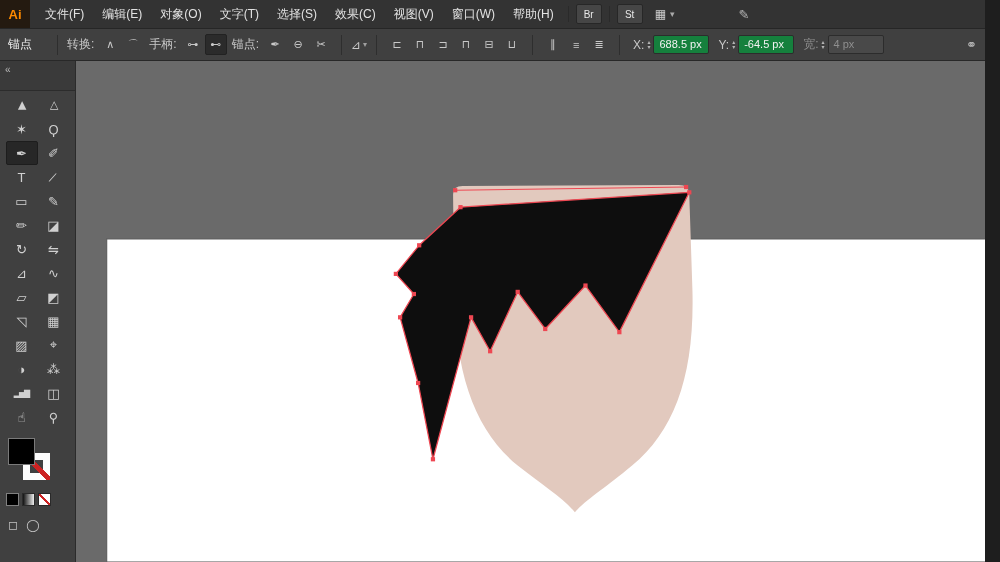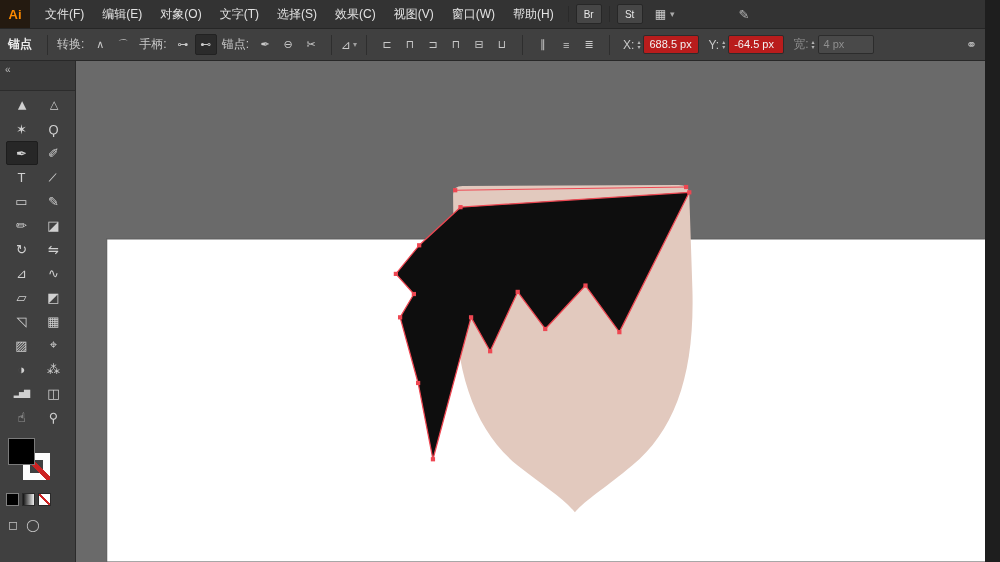--- a/index.html
+++ b/index.html
@@ -17,32 +17,32 @@
   .mb-sep{width:1px;height:16px;background:#2a2a2a;margin:0 5px;}
   .badge{width:24px;height:18px;background:#464646;border:1px solid #272727;border-radius:2px;
          display:flex;align-items:center;justify-content:center;font-size:10px;color:#e8e8e8;margin:0 2px;}
   .ws{display:flex;align-items:center;gap:4px;margin-left:10px;color:#cdcdcd;}
   .ws .caret{font-size:9px;color:#aaa;}
   .extra-icon{margin-left:64px;color:#b5b5b5;font-size:13px;}
 
   
   .controlbar{flex:0 0 31px;height:31px;background:#404040;border-bottom:1px solid #282828;
               display:flex;align-items:center;padding:0 8px;gap:5px;white-space:nowrap;overflow:hidden;}
-  .panel-label{font-weight:bold;color:#ececec;margin-right:6px;}
+  .panel-label{font-weight:normal;color:#ececec;margin-right:16px;}
   .cb-label{color:#c8c8c8;}
   .cb-sep{width:1px;height:20px;background:#2e2e2e;margin:0 4px;flex:0 0 1px;}
   .icon-group{display:flex;align-items:center;gap:1px;}
   .cb-icon{width:20px;height:19px;display:inline-flex;align-items:center;justify-content:center;
            color:#c9c9c9;font-size:11px;border:1px solid transparent;border-radius:2px;}
   .cb-icon.pressed{background:#2b2b2b;border-color:#222;}
   .cb-menu{display:flex;align-items:center;gap:2px;color:#c9c9c9;}
   .cb-menu .caret{font-size:8px;color:#9f9f9f;}
   .field{display:flex;align-items:center;gap:3px;margin-left:4px;}
   .stepper{display:flex;flex-direction:column;font-size:6px;line-height:5px;color:#b5b5b5;}
-  .valuebox{background:#b91c1c;border:1px solid #2c2c2c;border-radius:2px;height:17px;line-height:17px;
+  .valuebox{background:#15803d;border:1px solid #2c2c2c;border-radius:2px;height:17px;line-height:17px;
             padding:0 5px;min-width:44px;color:#f2f2f2;font-size:11px;}
   .field.disabled .valuebox{color:#8f8f8f;background:#494949;}
   .field.disabled .cb-label{color:#8f8f8f;}
   .link-icon{margin-left:auto;color:#bdbdbd;font-size:13px;}
 
   
   .workspace{flex:1;display:flex;min-height:0;}
   .leftcol{flex:0 0 75px;width:75px;background:#404040;border-right:1px solid #2b2b2b;
            display:flex;flex-direction:column;overflow:hidden;}
   .leftcol-header{flex:0 0 30px;background:#3a3a3a;border-bottom:1px solid #2c2c2c;

